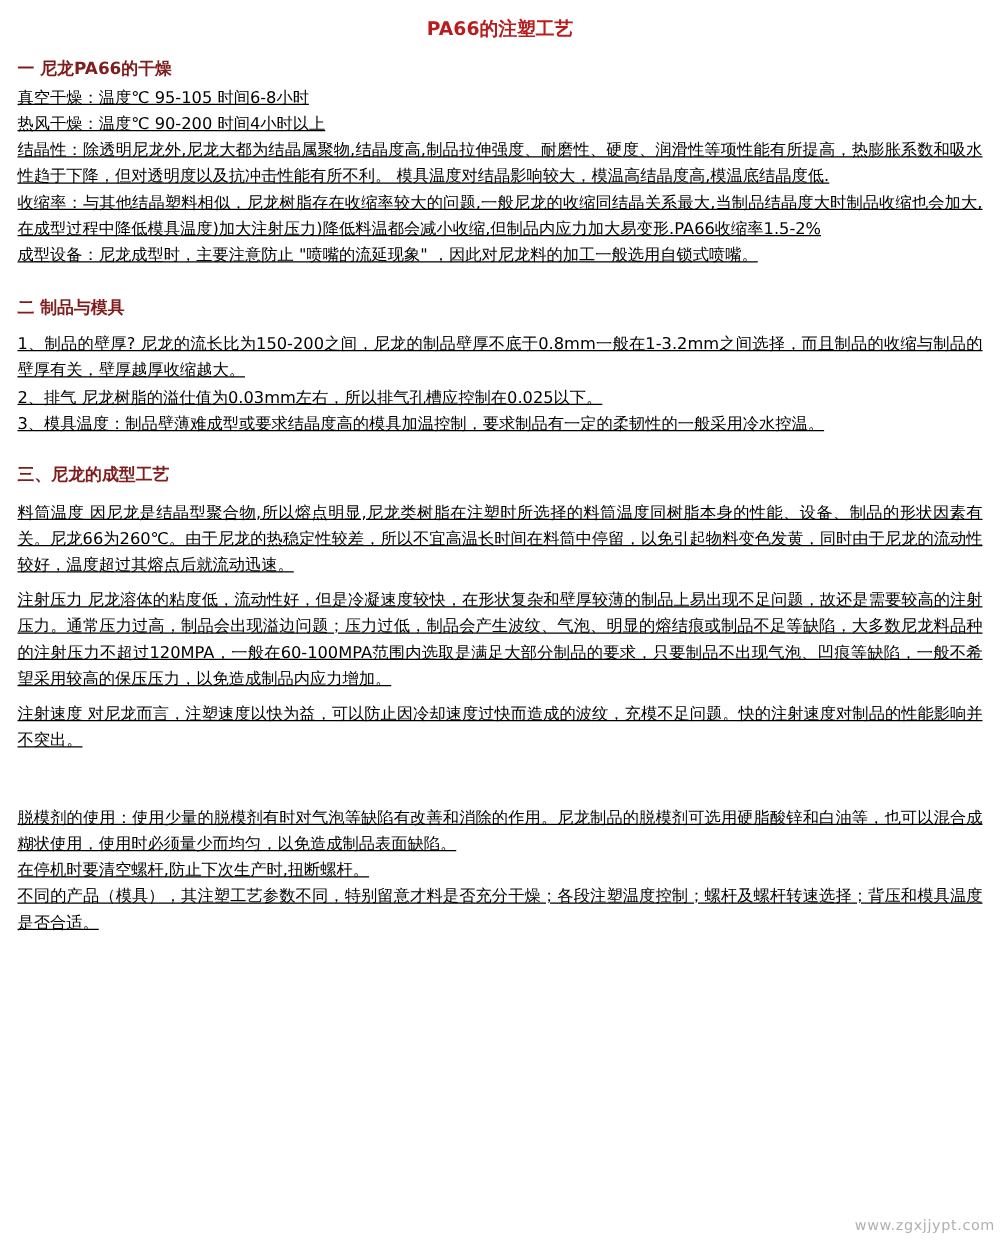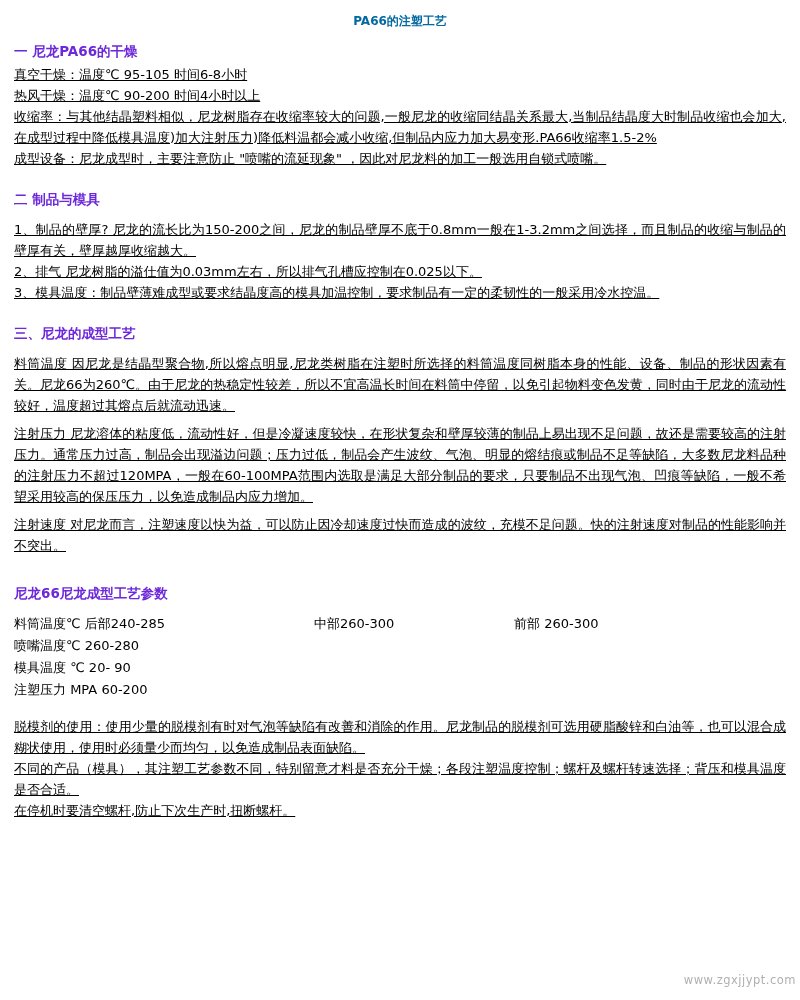--- a/index.html
+++ b/index.html
@@ -17,27 +17,27 @@
     position: relative;
     overflow: hidden;
   }
   .page {
     padding: 10px 14px 0 14px;
     box-sizing: border-box;
     width: 800px;
   }
   .doc-title {
     text-align: center;
-    color: #0369a1;
+    color: #b91c1c;
     font-weight: bold;
-    font-size: 12px;
+    font-size: 15px;
     margin: 2px 0 10px 0;
   }
   .section-head {
-    color: #6d28d9;
+    color: #7f1d1d;
     font-weight: bold;
     font-size: 13.5px;
     margin: 0 0 2px 0;
   }
   .para {
     margin: 0;
     font-size: 13px;
     line-height: 1.62;
     text-align: justify;
     text-decoration: underline;
@@ -70,20 +70,21 @@
 <body>
 
 <div class="page">
 
   <div class="doc-title">PA66的注塑工艺</div>
 
   <div class="block">
     <div class="section-head">一 尼龙PA66的干燥</div>
     <p class="para">真空干燥：温度℃ 95-105  时间6-8小时</p>
     <p class="para">热风干燥：温度℃ 90-200  时间4小时以上</p>
+    <p class="para">结晶性：除透明尼龙外,尼龙大都为结晶属聚物,结晶度高,制品拉伸强度、耐磨性、硬度、润滑性等项性能有所提高，热膨胀系数和吸水性趋于下降，但对透明度以及抗冲击性能有所不利。 模具温度对结晶影响较大，模温高结晶度高,模温底结晶度低.</p>
     <p class="para">收缩率：与其他结晶塑料相似，尼龙树脂存在收缩率较大的问题,一般尼龙的收缩同结晶关系最大,当制品结晶度大时制品收缩也会加大,在成型过程中降低模具温度)加大注射压力)降低料温都会减小收缩,但制品内应力加大易变形.PA66收缩率1.5-2%</p>
     <p class="para">成型设备：尼龙成型时，主要注意防止 "喷嘴的流延现象" ，因此对尼龙料的加工一般选用自锁式喷嘴。</p>
   </div>
 
   <div class="gap-lg"></div>
 
   <div class="block">
     <div class="section-head">二 制品与模具</div>
     <div class="gap-sm"></div>
     <p class="para">1、制品的壁厚? 尼龙的流长比为150-200之间，尼龙的制品壁厚不底于0.8mm一般在1-3.2mm之间选择，而且制品的收缩与制品的壁厚有关，壁厚越厚收缩越大。</p>
@@ -99,43 +100,24 @@
     <p class="para">料筒温度 因尼龙是结晶型聚合物,所以熔点明显,尼龙类树脂在注塑时所选择的料筒温度同树脂本身的性能、设备、制品的形状因素有关。尼龙66为260℃。由于尼龙的热稳定性较差，所以不宜高温长时间在料筒中停留，以免引起物料变色发黄，同时由于尼龙的流动性较好，温度超过其熔点后就流动迅速。</p>
     <div class="gap-sm"></div>
     <p class="para">注射压力 尼龙溶体的粘度低，流动性好，但是冷凝速度较快，在形状复杂和壁厚较薄的制品上易出现不足问题，故还是需要较高的注射压力。通常压力过高，制品会出现溢边问题；压力过低，制品会产生波纹、气泡、明显的熔结痕或制品不足等缺陷，大多数尼龙料品种的注射压力不超过120MPA，一般在60-100MPA范围内选取是满足大部分制品的要求，只要制品不出现气泡、凹痕等缺陷，一般不希望采用较高的保压压力，以免造成制品内应力增加。</p>
     <div class="gap-sm"></div>
     <p class="para">注射速度 对尼龙而言，注塑速度以快为益，可以防止因冷却速度过快而造成的波纹，充模不足问题。快的注射速度对制品的性能影响并不突出。</p>
     <div class="gap-sm"></div>
   </div>
 
   <div class="gap-lg"></div>
 
-  <div class="block">
-    <div class="section-head">尼龙66尼龙成型工艺参数</div>
-    <div class="gap-sm"></div>
-
-    <div class="params-row">
-      <span class="params-col-1">料筒温度℃ 后部240-285</span>
-      <span class="params-col-2">中部260-300</span>
-      <span class="params-col-3">前部 260-300</span>
-    </div>
-    <div class="params-row">
-      <span class="params-col-1">喷嘴温度℃ 260-280</span>
-    </div>
-    <div class="params-row">
-      <span class="params-col-1"> 模具温度 ℃ 20- 90</span>
-    </div>
-    <div class="params-row">
-      <span class="params-col-1">注塑压力 MPA  60-200</span>
-    </div>
-  </div>
 
   <div class="gap-md"></div>
 
   <div class="block">
     <p class="para">脱模剂的使用：使用少量的脱模剂有时对气泡等缺陷有改善和消除的作用。尼龙制品的脱模剂可选用硬脂酸锌和白油等，也可以混合成糊状使用，使用时必须量少而均匀，以免造成制品表面缺陷。</p>
+    <p class="para">在停机时要清空螺杆,防止下次生产时,扭断螺杆。</p>
     <p class="para">不同的产品（模具），其注塑工艺参数不同，特别留意才料是否充分干燥；各段注塑温度控制；螺杆及螺杆转速选择；背压和模具温度是否合适。</p>
-    <p class="para">在停机时要清空螺杆,防止下次生产时,扭断螺杆。</p>
   </div>
 
 </div>
 
 <div class="watermark">www.zgxjjypt.com</div>
 
 </body></html>

